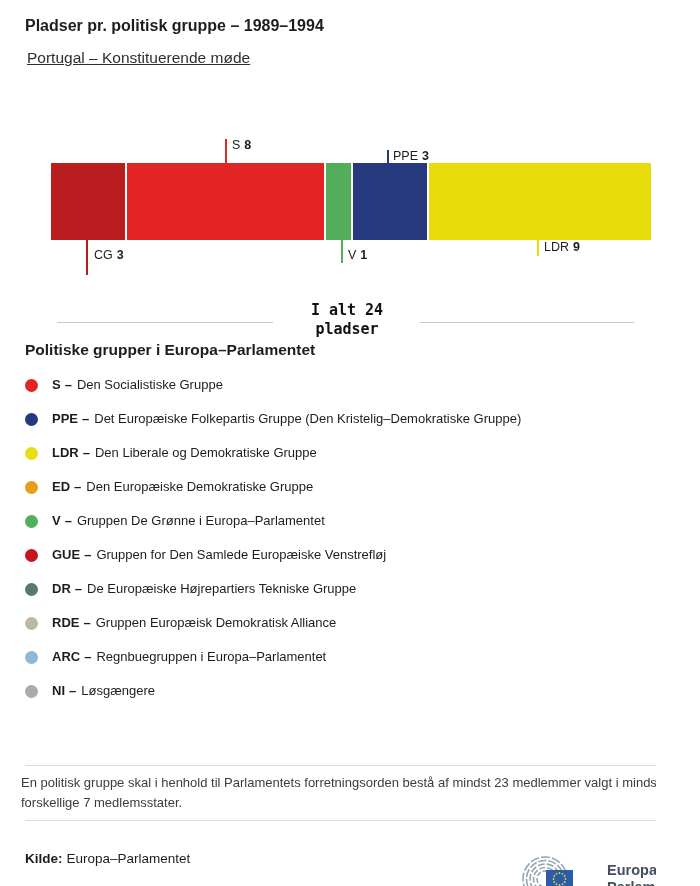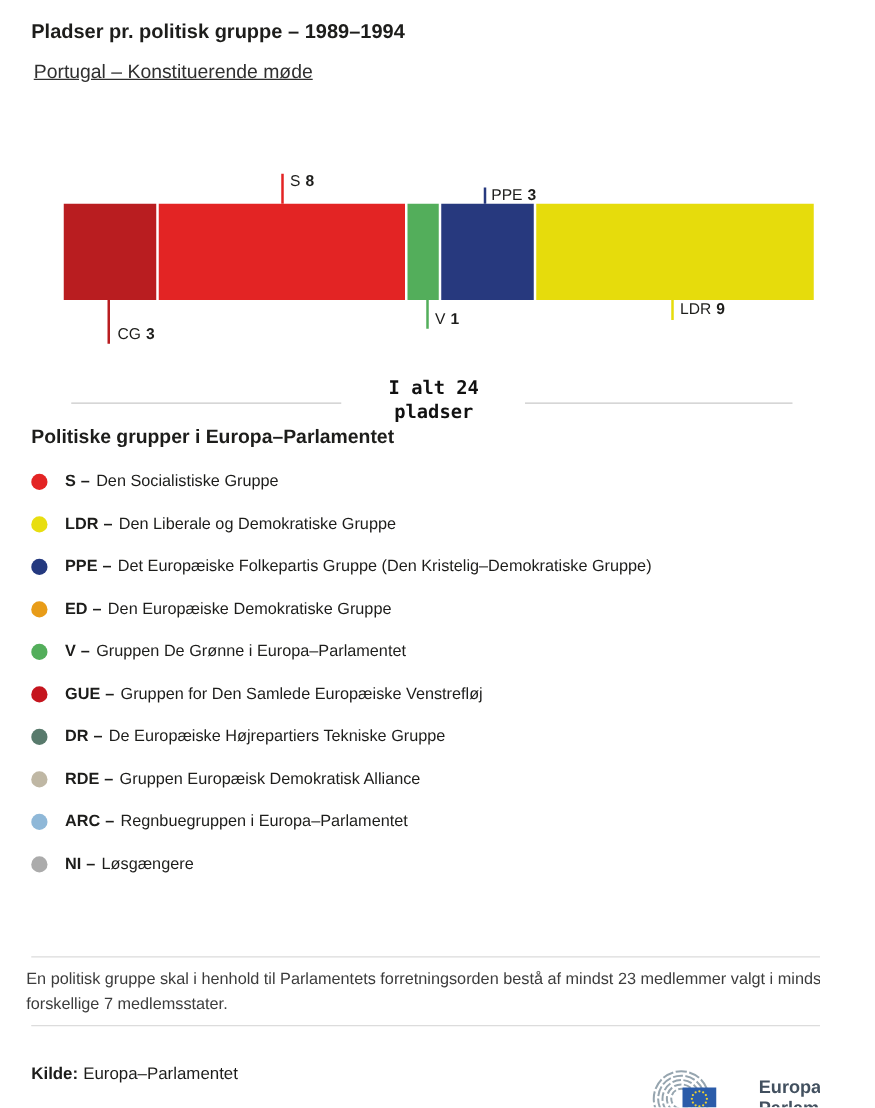--- a/index.html
+++ b/index.html
@@ -17,21 +17,21 @@
   
   .tick{position:absolute;width:2px;}
   .callout-label{position:absolute;font-size:12.5px;line-height:14px;color:#1d1d1b;white-space:nowrap;}
   .callout-label b{margin-left:4px;}
 
   .tick-s{left:225px;top:139px;height:24px;}
   .lab-s{left:232px;top:138px;}
   .tick-ppe{left:387px;top:150px;height:13px;}
   .lab-ppe{left:393px;top:149px;}
   .tick-cg{left:86px;top:240px;height:35px;}
-  .lab-cg{left:94px;top:260px;}
+  .lab-cg{left:94px;top:248px;}
   .tick-v{left:341px;top:240px;height:23px;}
   .lab-v{left:348px;top:248px;}
   .tick-ldr{left:537px;top:240px;height:16px;}
   .lab-ldr{left:544px;top:240px;}
 
   
   .total{position:absolute;left:97px;top:301px;width:500px;text-align:center;
          font-family:"DejaVu Sans Mono",monospace;font-weight:bold;font-size:15px;line-height:19px;color:#111;}
   .total-line{position:absolute;top:322px;height:1px;background:#c9c9c9;}
   .total-line.left{left:57px;width:216px;}
@@ -95,26 +95,26 @@
     <div>pladser</div>
   </div>
 
   <div class="legend-heading">Politiske grupper i Europa–Parlamentet</div>
   <div class="legend">
     <div class="legend-row">
       <span class="dot" style="background-color: rgb(227, 36, 36);"></span>
       <span class="legend-text"><span class="abbr">S</span><span class="dash">–</span><span class="name">Den Socialistiske Gruppe</span></span>
     </div>
     <div class="legend-row">
+      <span class="dot" style="background-color: rgb(36, 57, 127);"></span>
+      <span class="legend-text"><span class="abbr">PPE</span><span class="dash">–</span><span class="name">Det Europæiske Folkepartis Gruppe (Den Kristelig–Demokratiske Gruppe)</span></span>
+    </div>
+    <div class="legend-row">
       <span class="dot" style="background-color: rgb(232, 222, 16);"></span>
       <span class="legend-text"><span class="abbr">LDR</span><span class="dash">–</span><span class="name">Den Liberale og Demokratiske Gruppe</span></span>
-    </div>
-    <div class="legend-row">
-      <span class="dot" style="background-color: rgb(36, 57, 127);"></span>
-      <span class="legend-text"><span class="abbr">PPE</span><span class="dash">–</span><span class="name">Det Europæiske Folkepartis Gruppe (Den Kristelig–Demokratiske Gruppe)</span></span>
     </div>
     <div class="legend-row">
       <span class="dot" style="background-color: rgb(232, 156, 24);"></span>
       <span class="legend-text"><span class="abbr">ED</span><span class="dash">–</span><span class="name">Den Europæiske Demokratiske Gruppe</span></span>
     </div>
     <div class="legend-row">
       <span class="dot" style="background-color: rgb(83, 174, 91);"></span>
       <span class="legend-text"><span class="abbr">V</span><span class="dash">–</span><span class="name">Gruppen De Grønne i Europa–Parlamentet</span></span>
     </div>
     <div class="legend-row">

